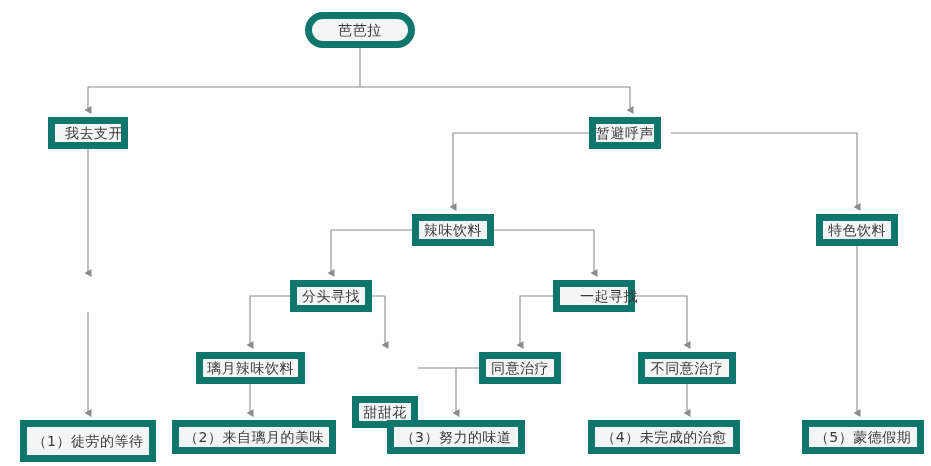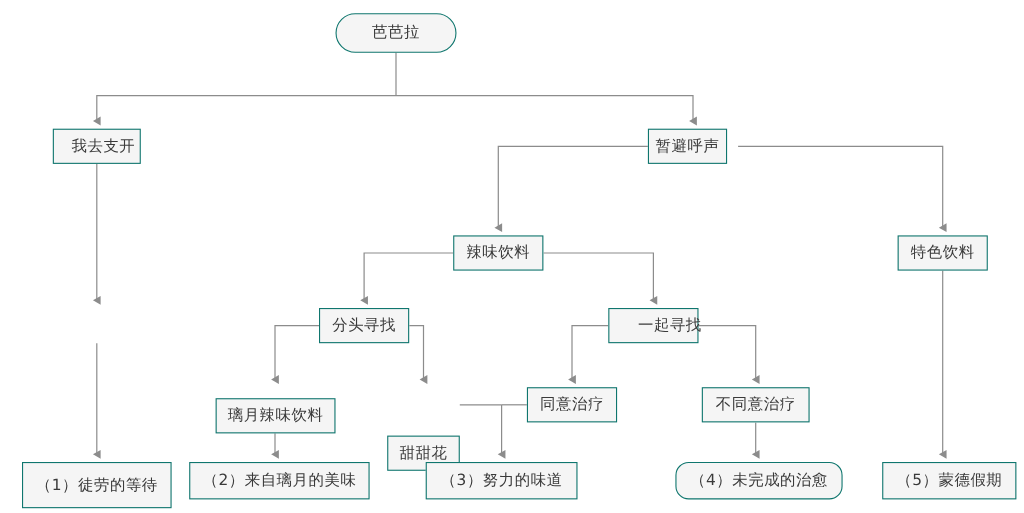--- a/index.html
+++ b/index.html
@@ -23,21 +23,21 @@
     position: absolute;
     left: 0;
     top: 0;
     width: 931px;
     height: 466px;
   }
   .node {
     position: absolute;
     box-sizing: border-box;
     background: #f5f5f5;
-    border: 1px solid #0f766e;
+    border: 7px solid #0f766e;
     color: #3a3a3a;
     display: flex;
     align-items: center;
     justify-content: center;
     font-size: 14px;
     line-height: 1;
     letter-spacing: 0.5px;
     white-space: nowrap;
   }
   .node.rounded {
@@ -118,21 +118,21 @@
 
 
   <div class="node" style="left:290px; top:280px; width:82px; height:32px;">
     <span class="node-label">分头寻找</span>
   </div>
 
   <div class="node" style="left:553px; top:280px; width:82px; height:32px;padding-left:30px;">
     <span class="node-label">一起寻找</span>
   </div>
 
-  <div class="node" style="left:196px; top:352px; width:109px; height:32px;margin-top:10px;">
+  <div class="node" style="left:196px; top:352px; width:109px; height:32px;">
     <span class="node-label">璃月辣味饮料</span>
   </div>
 
   <div class="node" style="left:352px; top:352px; width:66px; height:32px;margin-top:44px;">
     <span class="node-label">甜甜花</span>
   </div>
 
   <div class="node" style="left:479px; top:352px; width:82px; height:32px;">
     <span class="node-label">同意治疗</span>
   </div>
@@ -146,21 +146,21 @@
   </div>
 
   <div class="node" style="left:172px; top:420px; width:164px; height:34px;">
     <span class="node-label">（2）来自璃月的美味</span>
   </div>
 
   <div class="node" style="left:387px; top:420px; width:138px; height:34px;">
     <span class="node-label">（3）努力的味道</span>
   </div>
 
-  <div class="node" style="left:614px; top:420px; width:152px; height:34px;border-radius:12px;">
+  <div class="node" style="left:588px; top:420px; width:152px; height:34px;">
     <span class="node-label">（4）未完成的治愈</span>
   </div>
 
   <div class="node" style="left:802px; top:420px; width:122px; height:34px;">
     <span class="node-label">（5）蒙德假期</span>
   </div>
 
 </div>
 
 </body></html>

